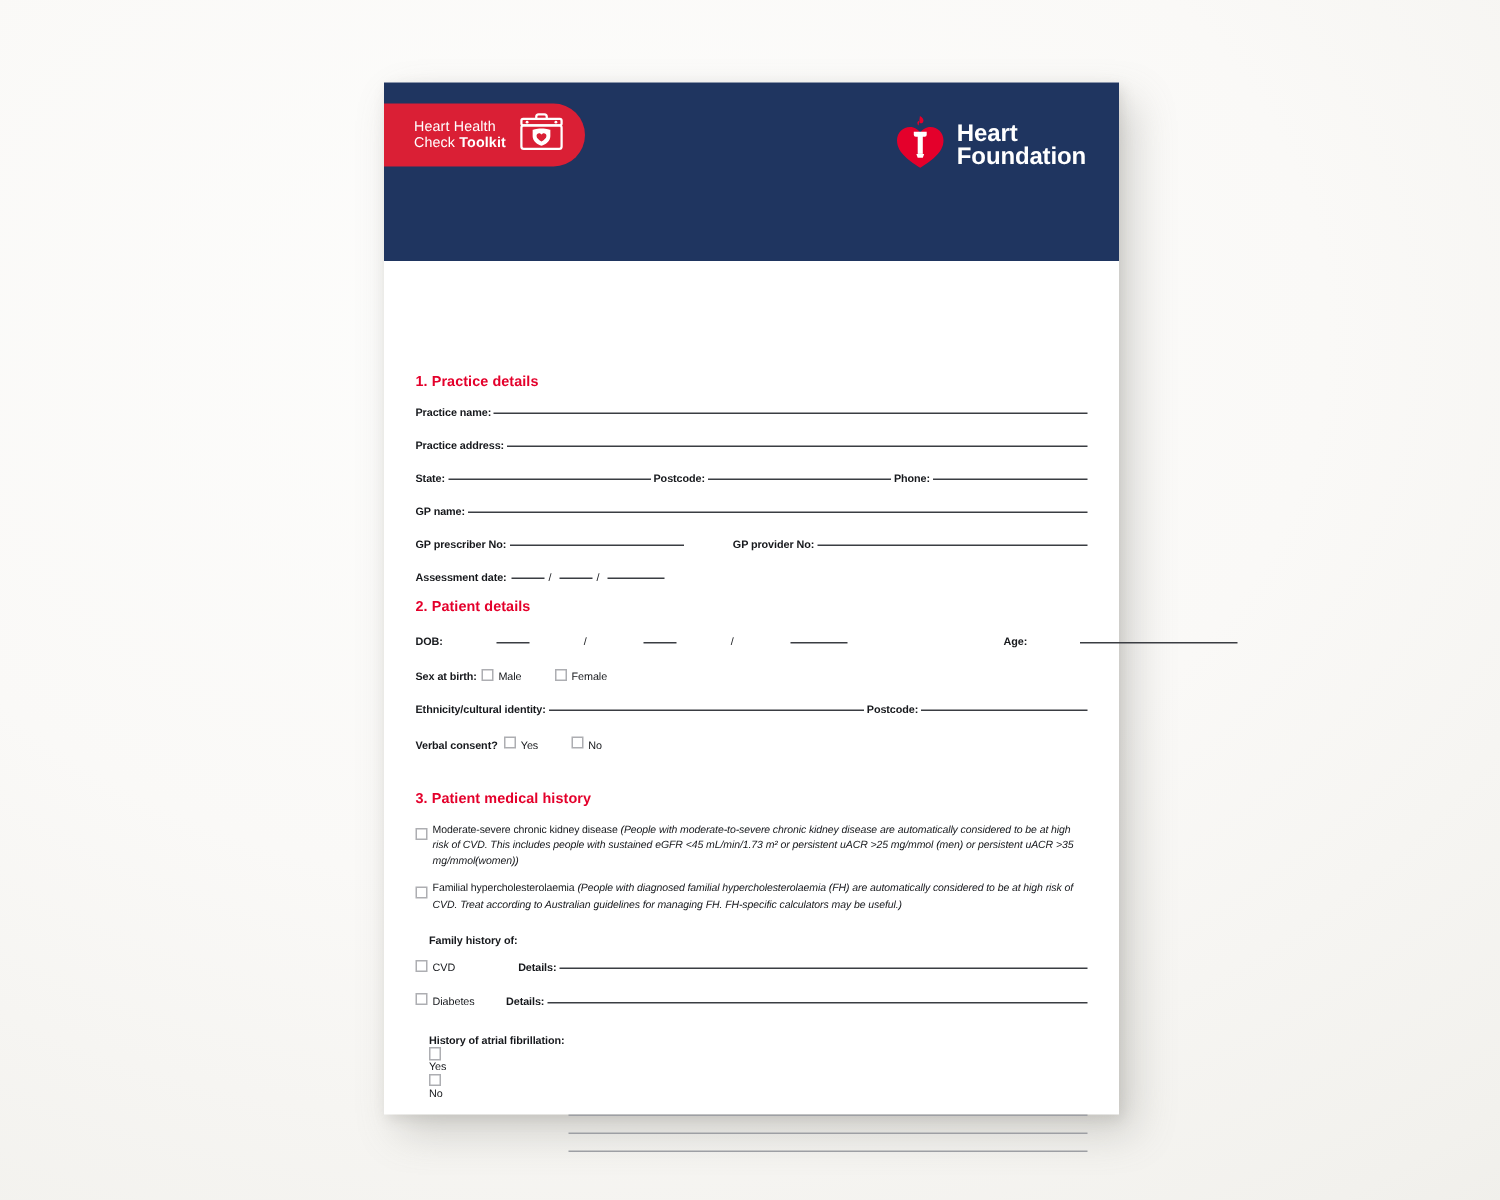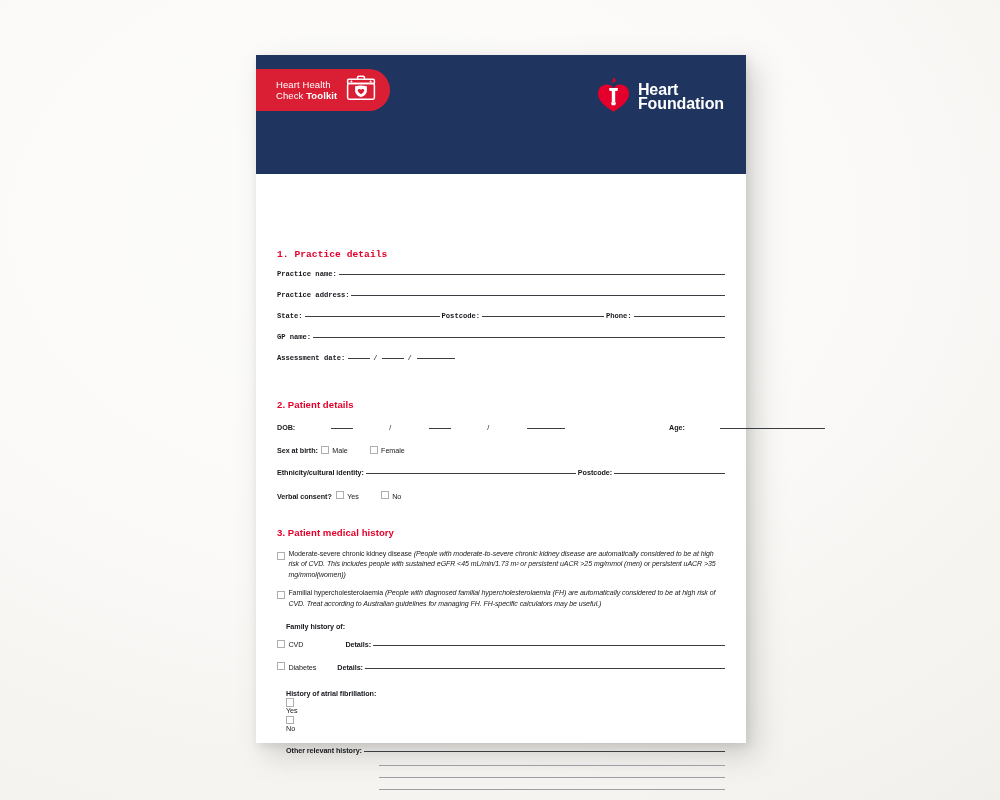--- a/index.html
+++ b/index.html
@@ -189,21 +189,21 @@
         <span>Heart</span>
         <span>Foundation</span>
       </span>
     </div>
 
     <div class="doc-title">Heart Health Check risk assessment</div>
   </div>
 
   <div class="sheet-body">
 
-    <div style="position:absolute; left:21px; top:75px; width:448px;font-family:Liberation Mono, monospace;">
+    <div style="position:absolute; left:21px; top:75px; width:448px;">
       <div class="section-title">1. Practice details</div>
 
       <div class="row" style="margin-top:10px;">
         <span class="lbl">Practice name:</span>
         <span class="rule"></span>
       </div>
 
       <div class="row" style="margin-top:13px;">
         <span class="lbl">Practice address:</span>
         <span class="rule"></span>
@@ -216,20 +216,27 @@
         <span class="rule fx" style="width:122px;"></span>
         <span class="lbl" style="margin-left:2px;">Phone:</span>
         <span class="rule"></span>
       </div>
 
       <div class="row" style="margin-top:13px;">
         <span class="lbl">GP name:</span>
         <span class="rule"></span>
       </div>
 
+      <div class="row" style="margin-top:13px;">
+        <span class="lbl">GP prescriber No:</span>
+        <span class="rule fx" style="width:116px;"></span>
+        <span style="flex:0 0 auto; width:33px;"></span>
+        <span class="lbl">GP provider No:</span>
+        <span class="rule"></span>
+      </div>
 
       <div class="row" style="margin-top:13px;">
         <span class="lbl">Assessment date:</span>
         <span class="rule fx" style="width:22px; margin-left:3px;"></span>
         <span class="lbl-n" style="margin:0 3px;">/</span>
         <span class="rule fx" style="width:22px;"></span>
         <span class="lbl-n" style="margin:0 3px;">/</span>
         <span class="rule fx" style="width:38px;"></span>
       </div>
     </div>
@@ -312,24 +319,20 @@
       <div class="row" style="margin-top:17px; padding-left:9px;flex-direction:column;">
         <span class="lbl" style="margin-right:4px;">History of atrial fibrillation:</span>
         <span class="cb"></span>
         <span class="lbl-n">Yes</span>
         <span style="flex:0 0 auto; width:25px;"></span>
         <span class="cb"></span>
         <span class="lbl-n">No</span>
       </div>
 
 
-      <div class="row" style="margin-top:13px; padding-left:9px;">
-        <span class="lbl">Other relevant history:</span>
-        <span class="rule"></span>
-      </div>
       <div class="row" style="margin-top:11px; padding-left:100px;">
         <span class="rule light"></span>
       </div>
       <div class="row" style="margin-top:11px; padding-left:100px;">
         <span class="rule light"></span>
       </div>
       <div class="row" style="margin-top:11px; padding-left:100px;">
         <span class="rule light"></span>
       </div>
     </div>

